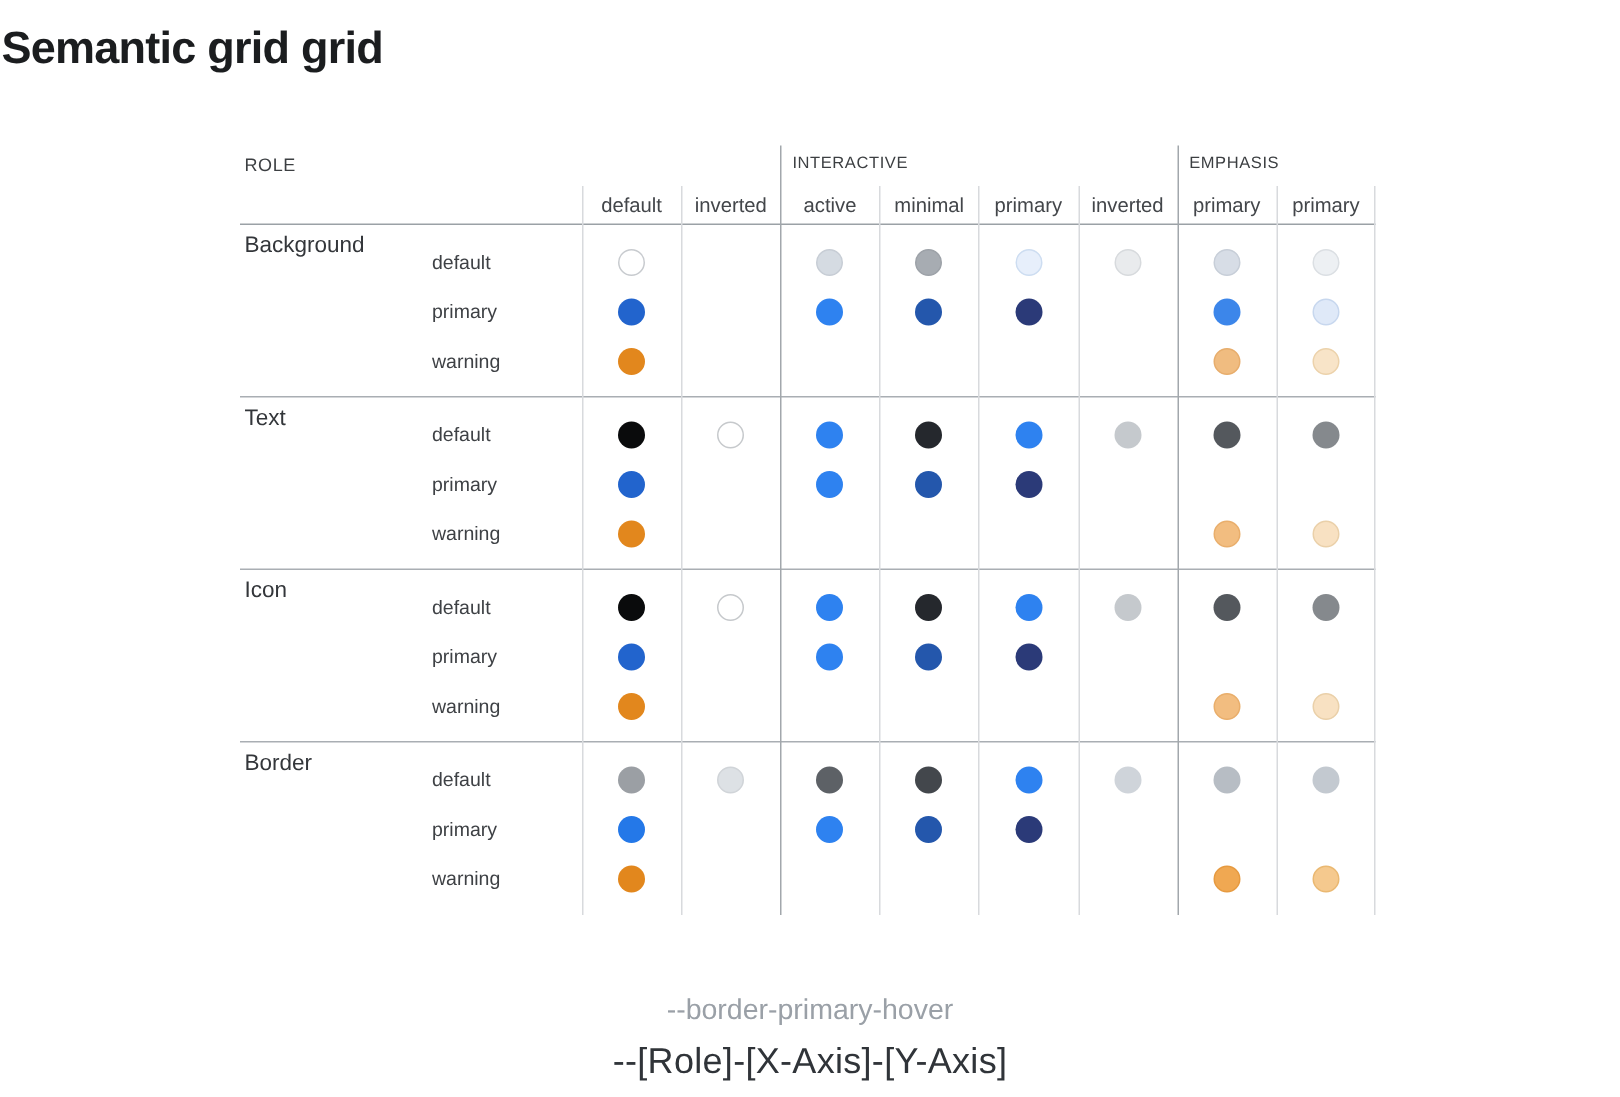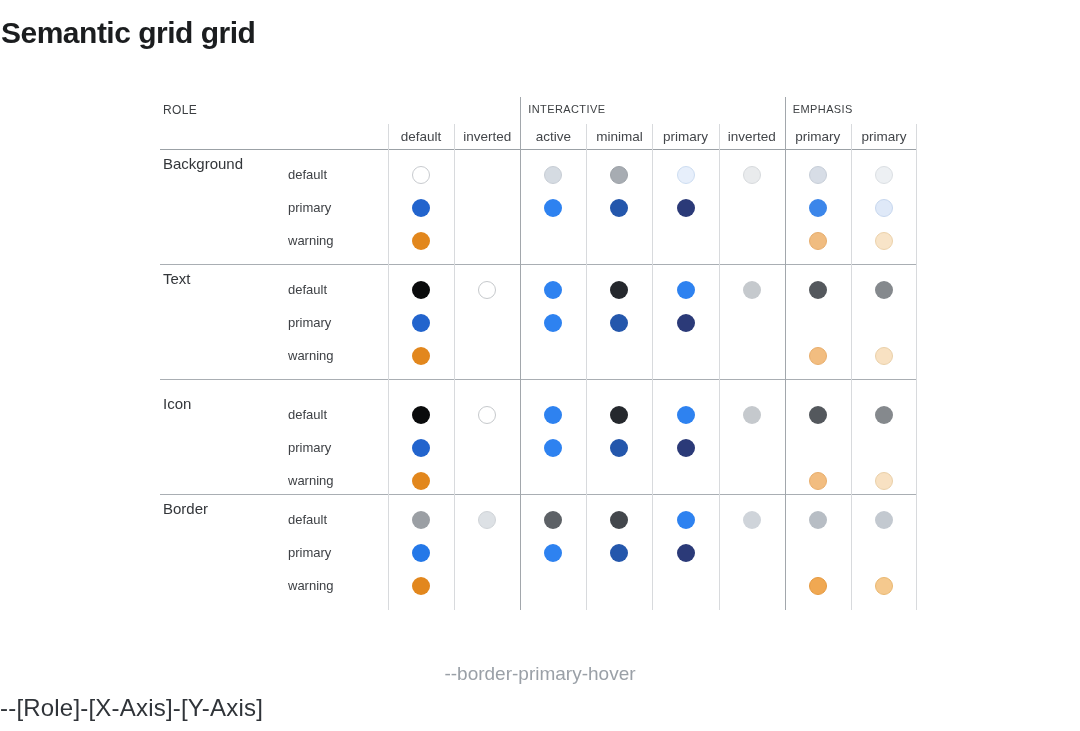--- a/index.html
+++ b/index.html
@@ -46,21 +46,21 @@
     display:flex;align-items:center;padding-left:128px;
     font-size:13px;color:#3e4145;
   }
   .cell{display:flex;align-items:center;justify-content:center;}
   .dot{width:18px;height:18px;border-radius:50%;box-sizing:border-box;}
   .footer-example{
     position:absolute;top:663px;left:0;width:1080px;text-align:center;
     font-size:19px;color:#9aa0a7;
   }
   .footer-formula{
-    position:absolute;top:694px;left:0;width:1080px;text-align:left;
+    position:absolute;top:694px;left:0;width:1080px;text-align:center;
     font-size:24px;color:#303439;letter-spacing:0.2px;
   }
 </style>
 </head>
 <body>
 
 <div class="title">Semantic grid grid</div>
 
 <div class="tbl" id="tbl">
   <div class="role-hdr">ROLE</div>
@@ -221,21 +221,21 @@
           <div class="cell"></div>
           <div class="cell">
             <div class="dot" style="background: rgb(242, 189, 128); border: 1px solid rgb(233, 174, 107);"></div>
           </div>
           <div class="cell">
             <div class="dot" style="background: rgb(248, 225, 194); border: 1px solid rgb(234, 208, 169);"></div>
           </div>
         </div>
       </div>
     </div>
-    <div class="section" style="top: 292px;">
+    <div class="section" style="top: 282px;">
       <div class="sec-label">Icon</div>
       <div class="rows">
         <div class="row">
           <div class="sublabel">default</div>
           <div class="cell">
             <div class="dot" style="background: rgb(10, 11, 12);"></div>
           </div>
           <div class="cell">
             <div class="dot" style="background: rgb(255, 255, 255); border: 1px solid rgb(198, 201, 204);"></div>
           </div>

